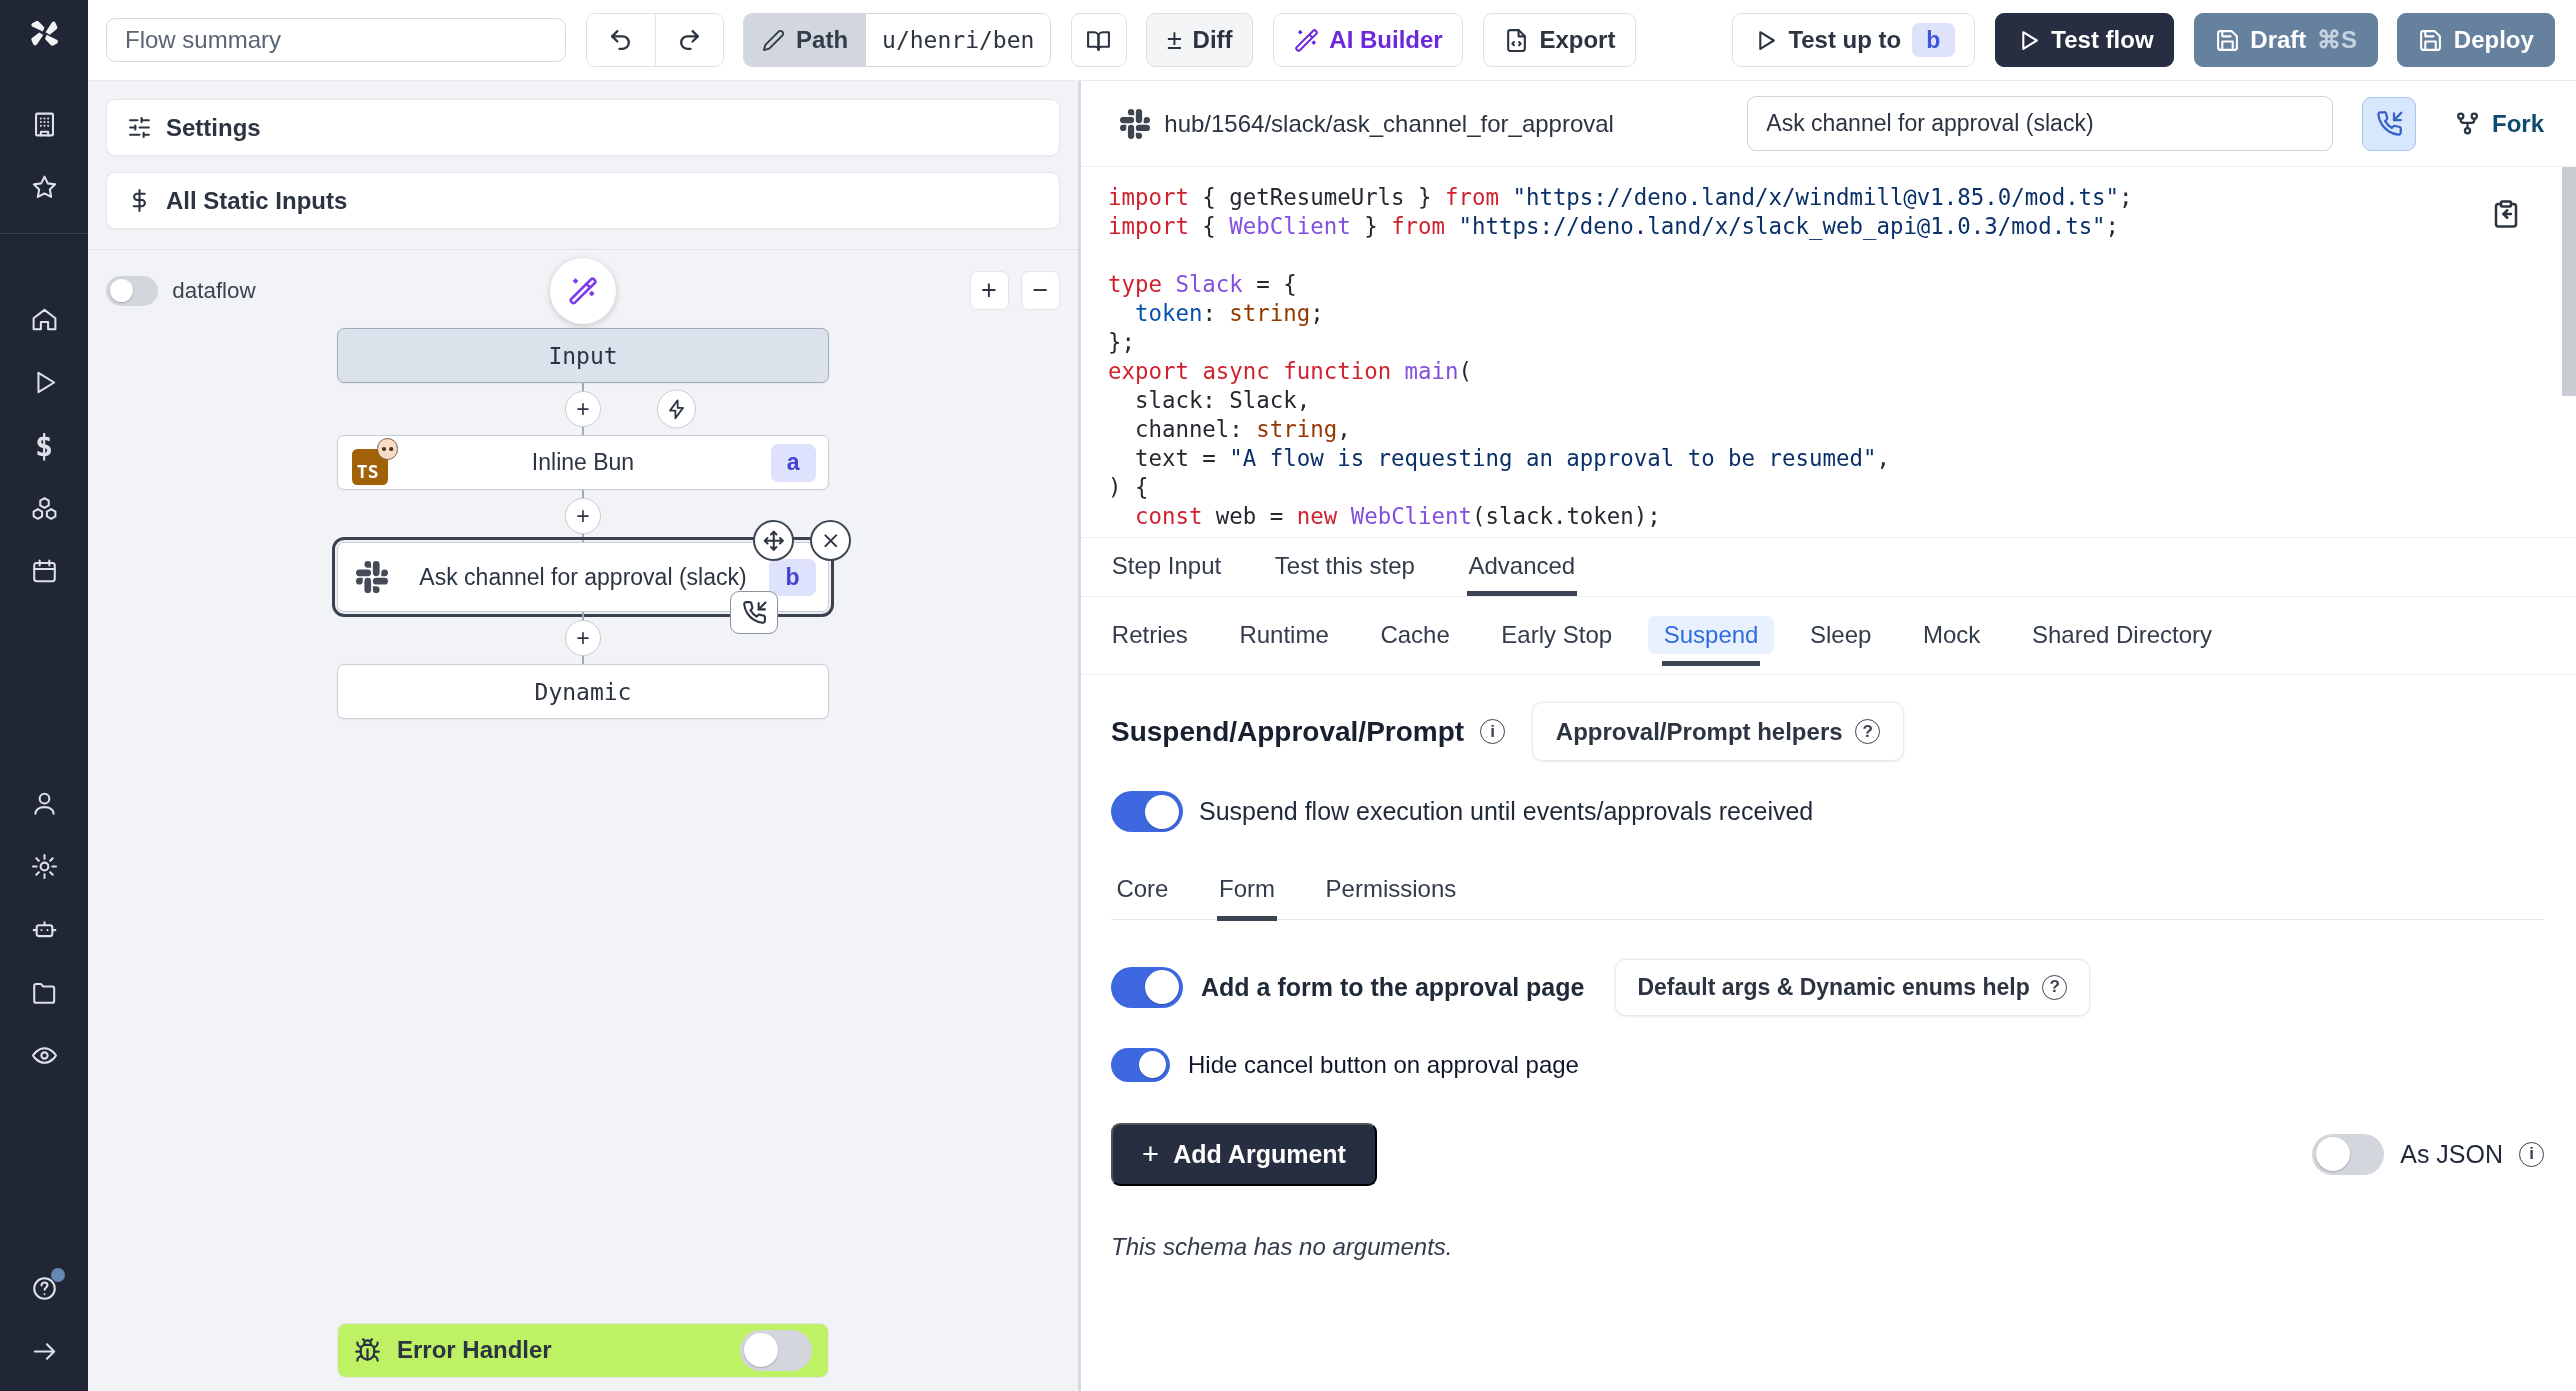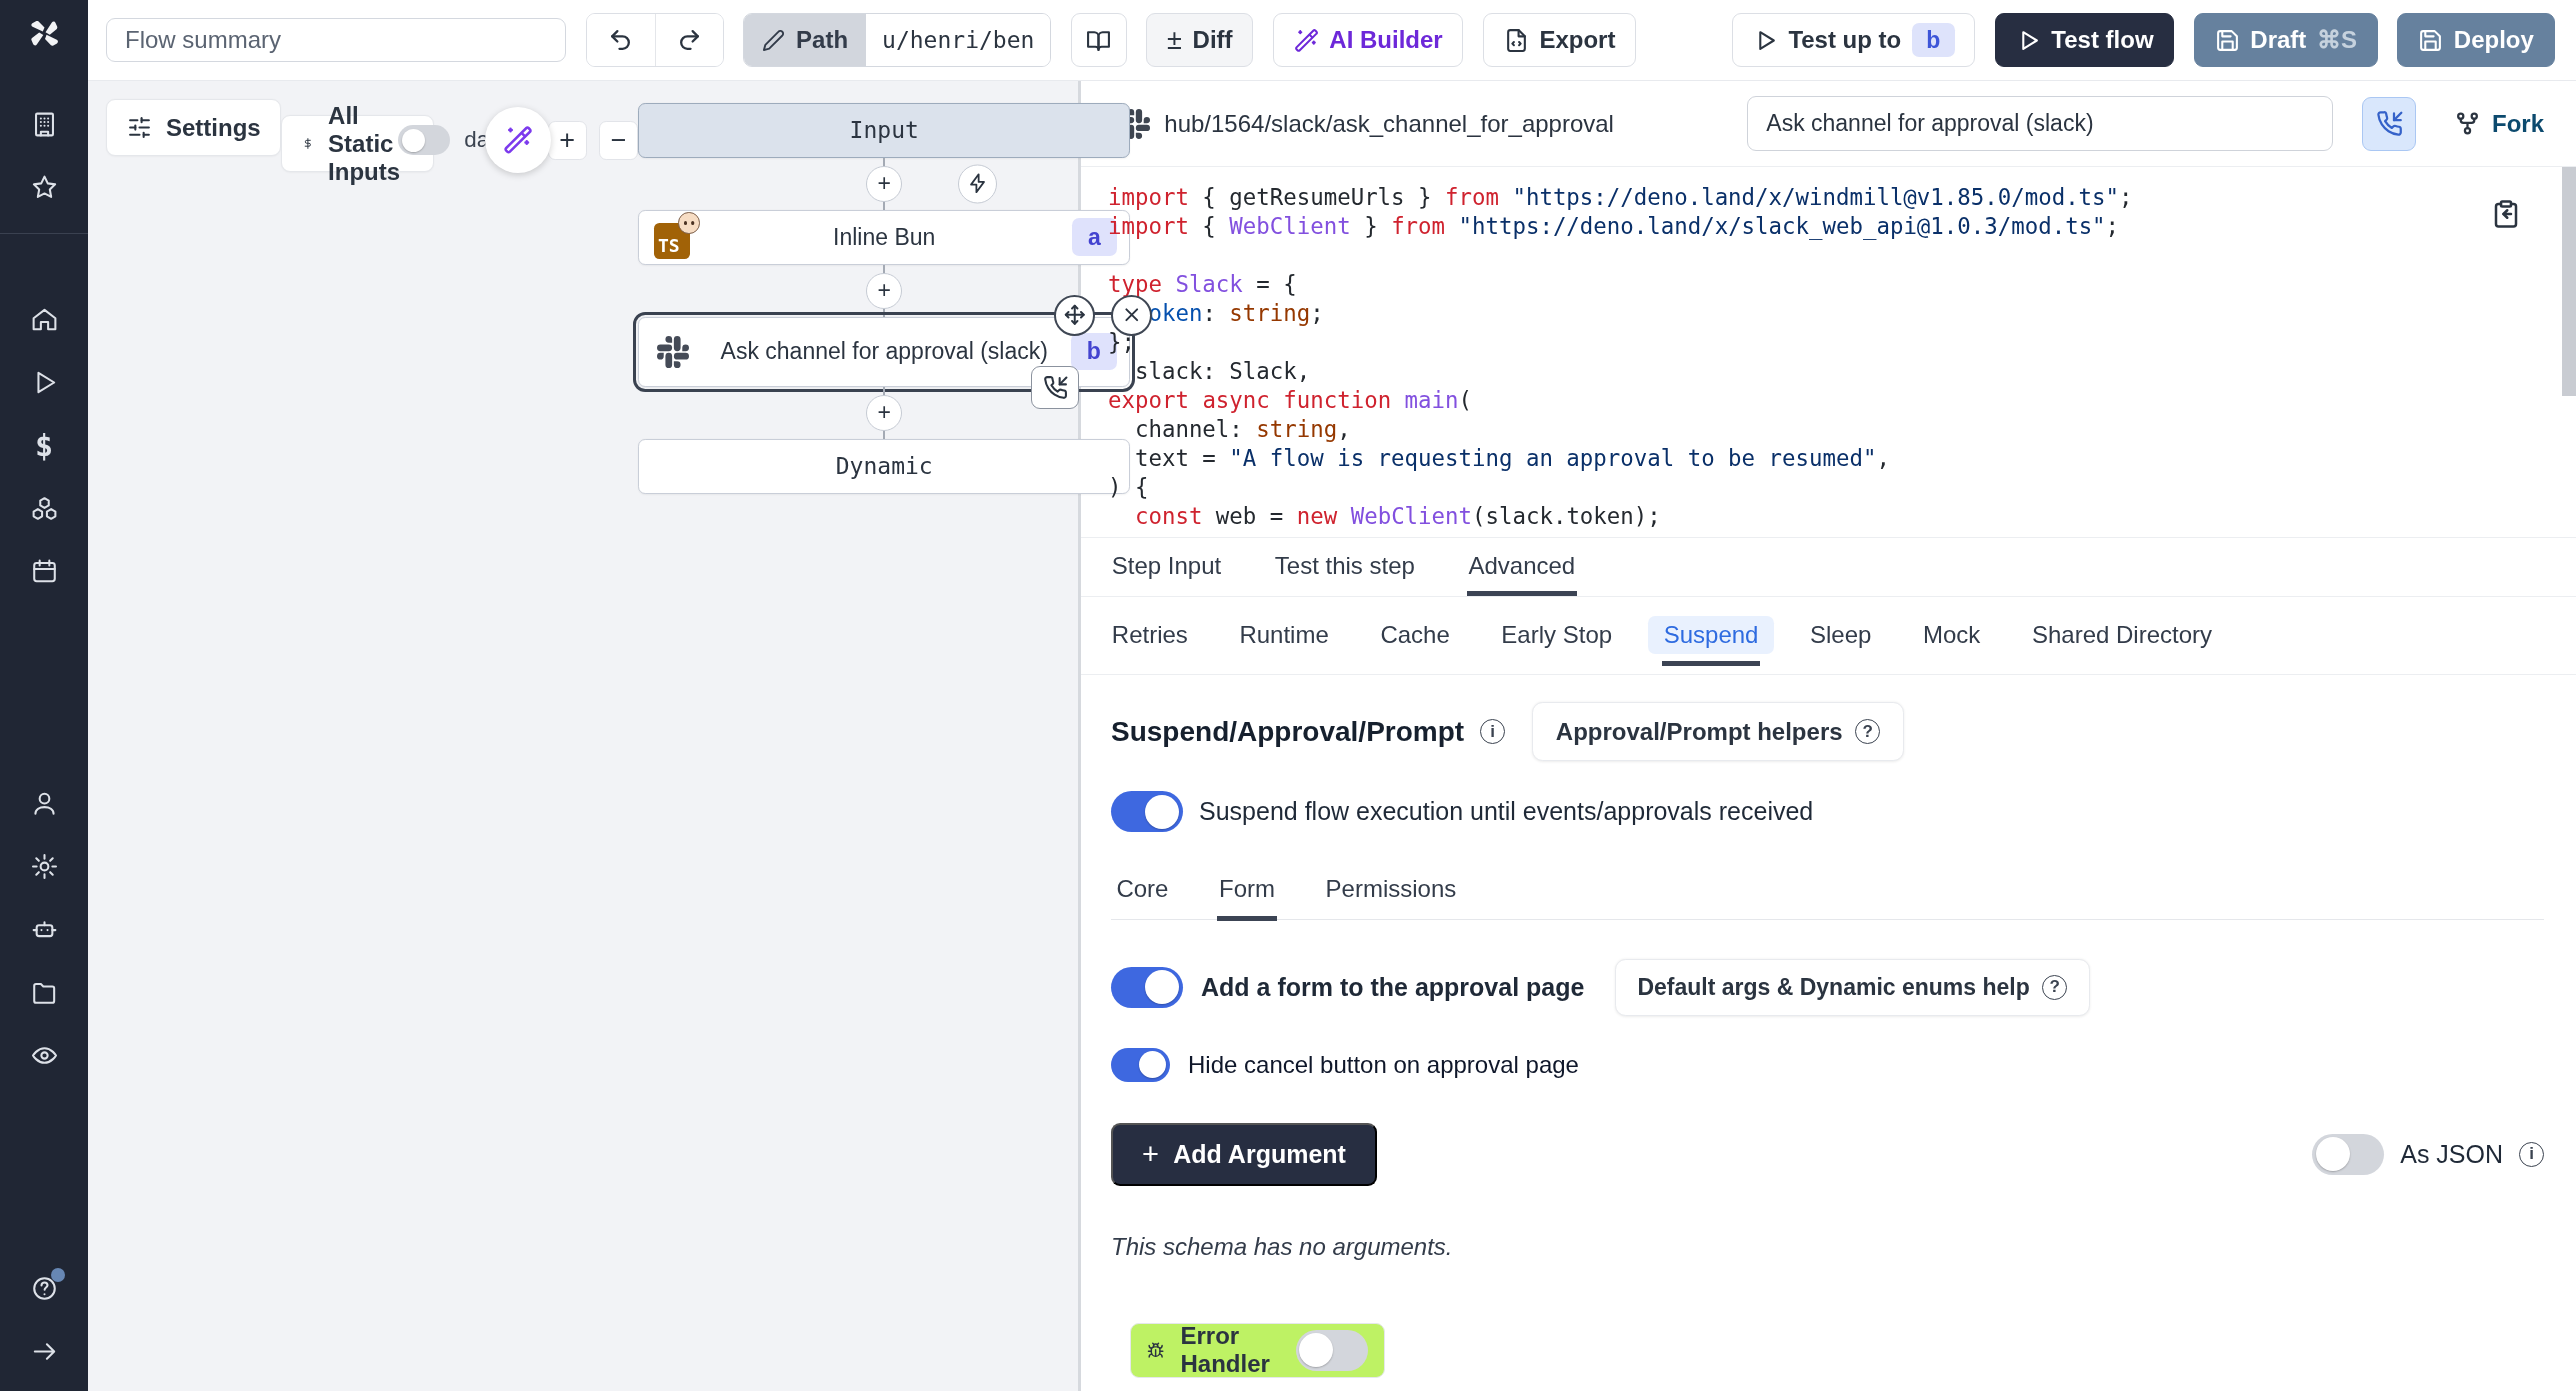--- a/index.html
+++ b/index.html
@@ -43,21 +43,21 @@
   .btn.dark { background:#272e41; border-color:#272e41; color:#fff; }
   .btn.dark svg { stroke:#fff; }
   .btn.slate { background:#66819e; border-color:#66819e; color:#fff; }
   .btn.slate svg { stroke:#fff; }
   .shortcut { color:#c6d2de; font-weight:600; }
 
   
   .content { flex:1; display:flex; min-height:0; }
 
   
-  .flow-panel { width:993px; flex:none; background:#f2f3f6; border-right:3.6px solid #d6d9de; display:flex; flex-direction:row; padding:18px 18px 14.3px; position:relative; }
+  .flow-panel { width:993px; flex:none; background:#f2f3f6; border-right:3.6px solid #d6d9de; display:flex; flex-direction:column; padding:18px 18px 14.3px; position:relative; }
   .card { background:#fff; border:1.8px solid #e5e7eb; border-radius:9px; height:57px; display:flex; align-items:center; gap:14.3px; padding:0 19.7px; font-size:24px; font-weight:600; color:#2b3440; cursor:pointer; box-shadow:0 0.9px 1.8px rgba(0,0,0,.04); }
   .card svg { width:25px; height:25px; stroke:#2b3440; stroke-width:2; fill:none; stroke-linecap:round; stroke-linejoin:round; }
   .card + .card { margin-top:16px; }
   .flow-divider { border-top:1.8px solid #e2e4e9; margin:19.7px -18px 0; }
   .graph-toolbar { position:relative; height:68px; display:flex; align-items:center; margin-top:7.2px; }
   .toggle { border-radius:894px; position:relative; flex:none; cursor:pointer; }
   .toggle .knob { position:absolute; top:3.6px; background:#fff; border-radius:50%; box-shadow:0 0.9px 1.8px rgba(0,0,0,.25); }
   .toggle.on { background:#3e68e0; }
   .toggle.off { background:#d3d6dc; }
   .toggle.on .knob { right:3.6px; }
@@ -474,22 +474,22 @@
         </div>
 
         <div class="code-area">
           <div>
               <div class="code-line"><span class="tok-k">import</span><span class="tok-d"> { getResumeUrls } </span><span class="tok-k">from</span><span class="tok-d"> </span><span class="tok-s">"https://deno.land/x/windmill@v1.85.0/mod.ts"</span><span class="tok-d">;</span></div>
               <div class="code-line"><span class="tok-k">import</span><span class="tok-d"> { </span><span class="tok-e">WebClient</span><span class="tok-d"> } </span><span class="tok-k">from</span><span class="tok-d"> </span><span class="tok-s">"https://deno.land/x/slack_web_api@1.0.3/mod.ts"</span><span class="tok-d">;</span></div>
               <div class="code-line"></div>
               <div class="code-line"><span class="tok-k">type</span><span class="tok-d"> </span><span class="tok-e">Slack</span><span class="tok-d"> = {</span></div>
               <div class="code-line"><span class="tok-d">  </span><span class="tok-p">token</span><span class="tok-d">: </span><span class="tok-o">string</span><span class="tok-d">;</span></div>
               <div class="code-line"><span class="tok-d">};</span></div>
+              <div class="code-line"><span class="tok-k">export</span><span class="tok-d"> </span><span class="tok-k">async</span><span class="tok-d"> </span><span class="tok-k">function</span><span class="tok-d"> </span><span class="tok-e">main</span><span class="tok-d">(</span></div>
               <div class="code-line"><span class="tok-d">  slack: Slack,</span></div>
-              <div class="code-line"><span class="tok-k">export</span><span class="tok-d"> </span><span class="tok-k">async</span><span class="tok-d"> </span><span class="tok-k">function</span><span class="tok-d"> </span><span class="tok-e">main</span><span class="tok-d">(</span></div>
               <div class="code-line"><span class="tok-d">  channel: </span><span class="tok-o">string</span><span class="tok-d">,</span></div>
               <div class="code-line"><span class="tok-d">  text = </span><span class="tok-s">"A flow is requesting an approval to be resumed"</span><span class="tok-d">,</span></div>
               <div class="code-line"><span class="tok-d">) {</span></div>
               <div class="code-line"><span class="tok-d">  </span><span class="tok-k">const</span><span class="tok-d"> web = </span><span class="tok-k">new</span><span class="tok-d"> </span><span class="tok-e">WebClient</span><span class="tok-d">(slack.token);</span></div>
             </div>
           <span class="copy-btn"><svg viewBox="0 0 24 24">
                 <rect x="8" y="2" width="8" height="4" rx="1"></rect>
                 <path d="M16 4h2a2 2 0 0 1 2 2v14a2 2 0 0 1-2 2H6a2 2 0 0 1-2-2V6a2 2 0 0 1 2-2h2"></path>
                 <path d="M16 12h-6"></path>
                 <path d="m13 9-3 3 3 3"></path>

